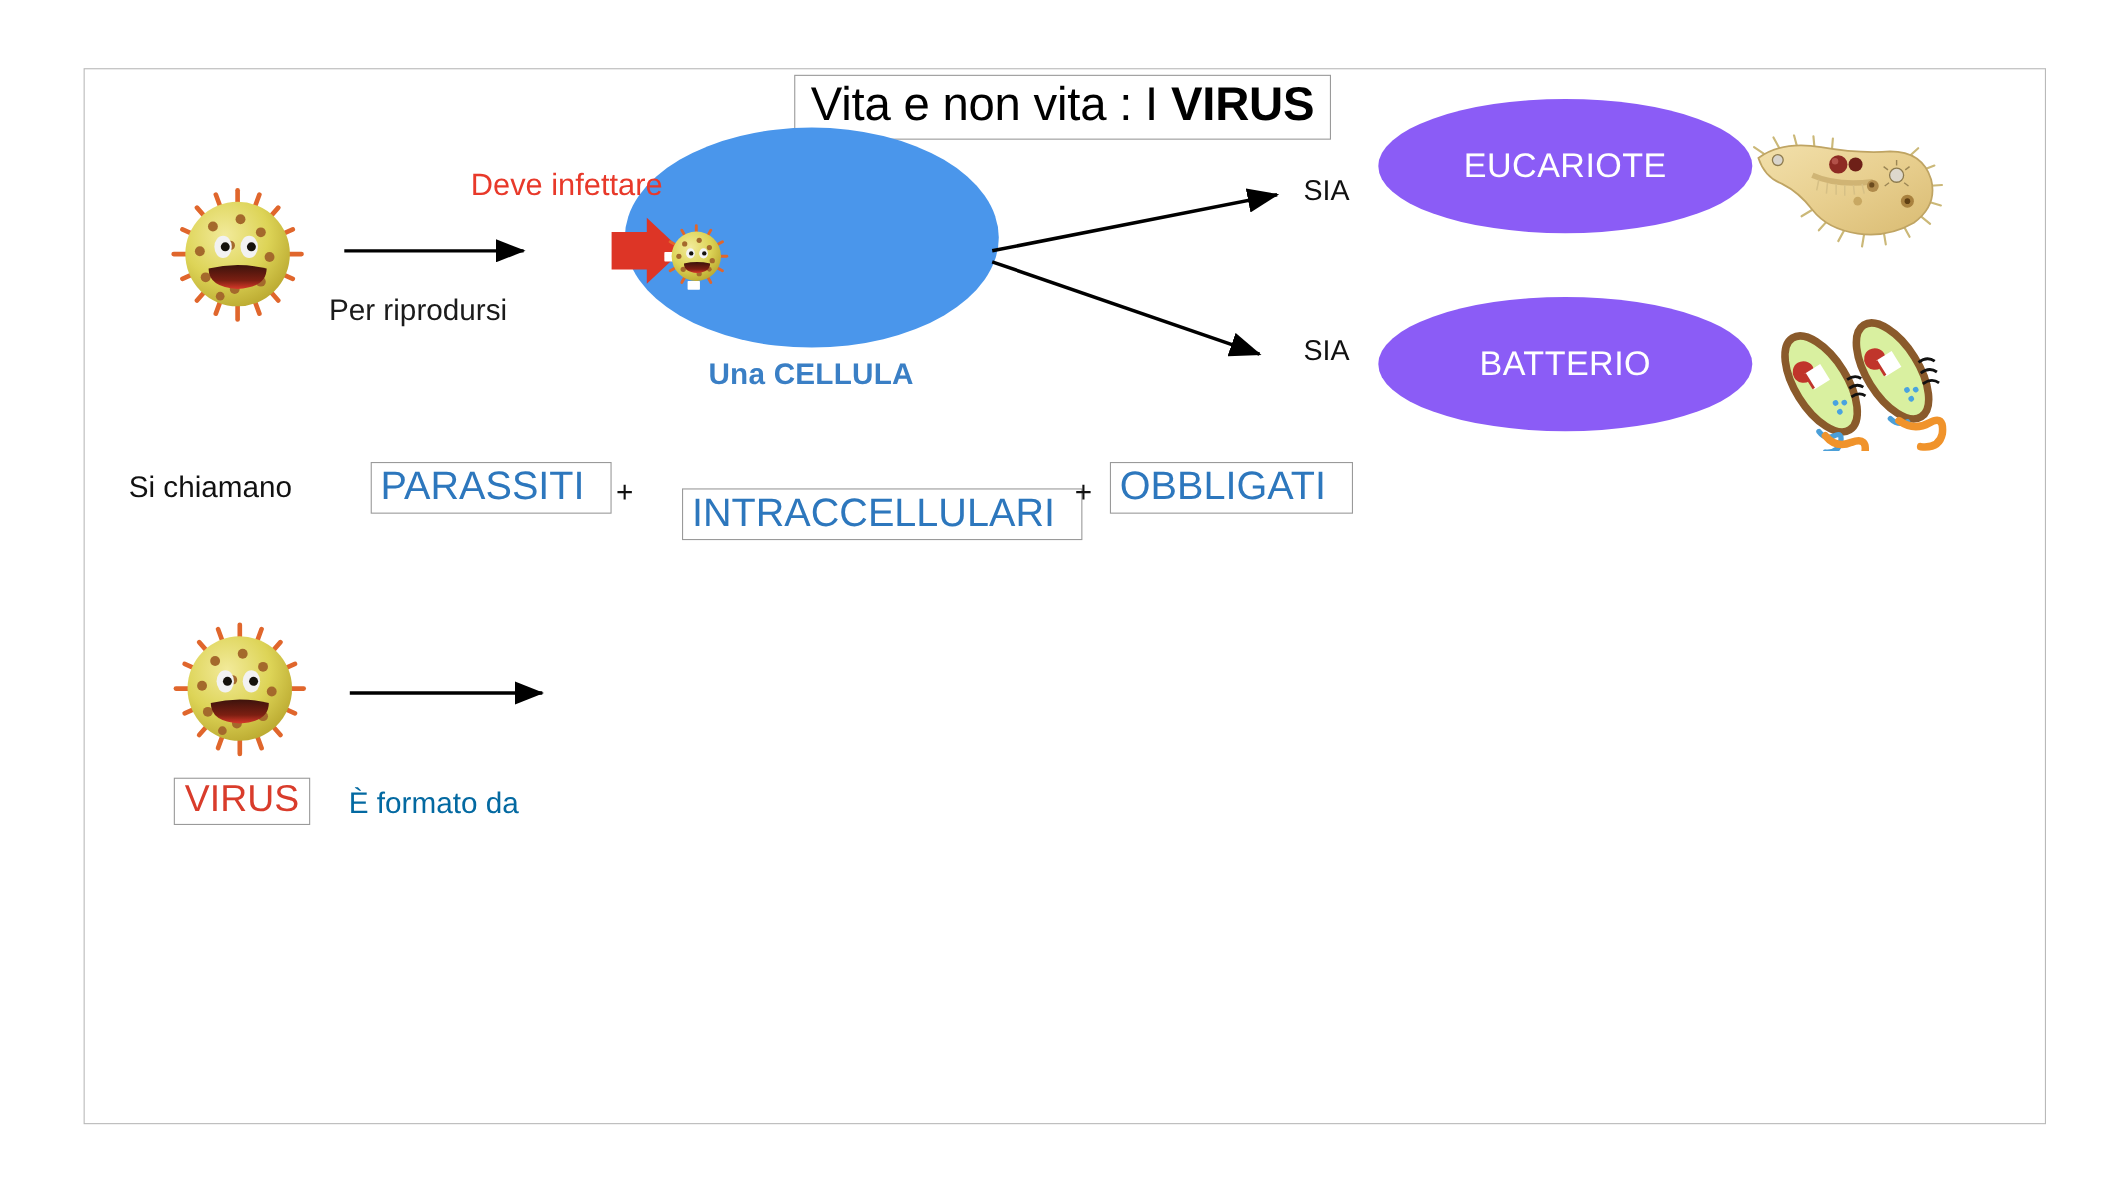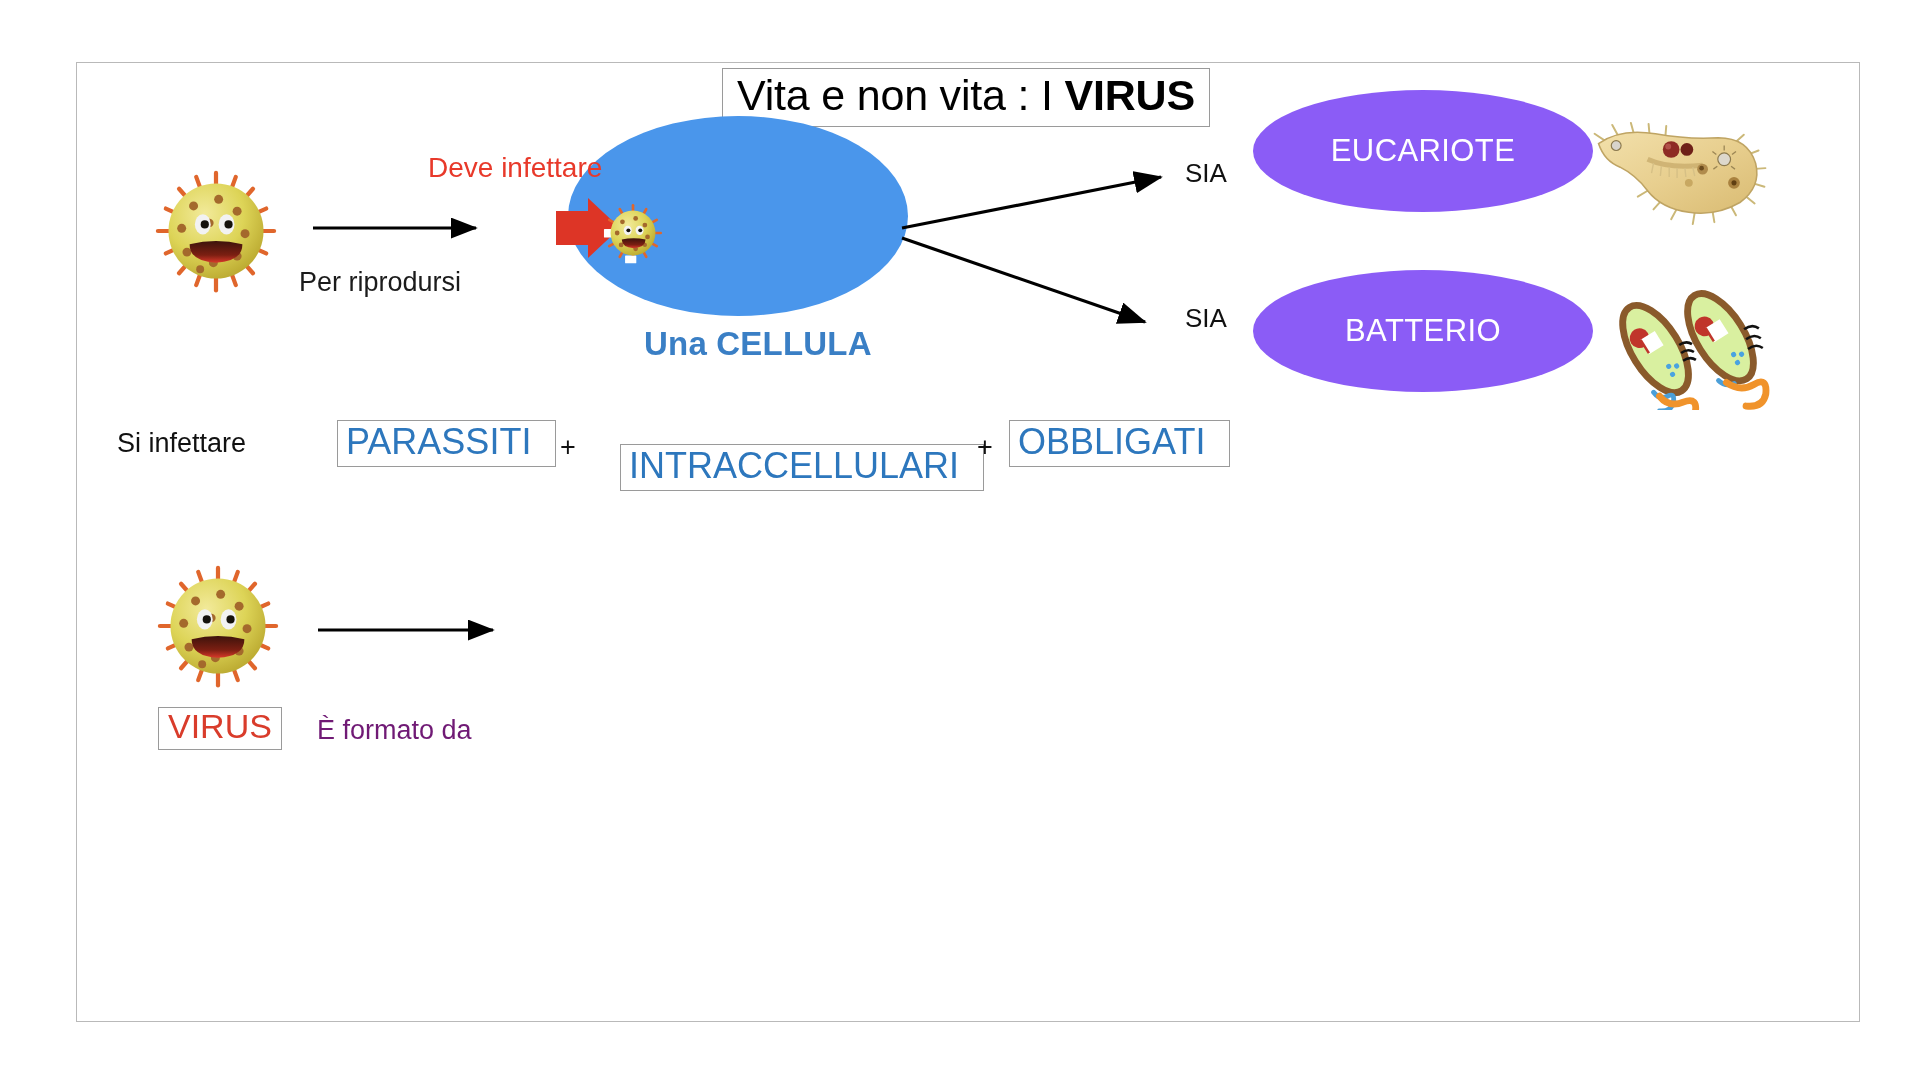--- a/index.html
+++ b/index.html
@@ -50,27 +50,27 @@
   .txt-deve {
     left: 428px; top: 152px;
     font-size: 28px; color: #e8392a;
   }
   .txt-per-riprodursi {
     left: 299px; top: 267px;
     font-size: 27px; color: #1b1b1b;
   }
   .txt-una-cellula {
     left: 644px; top: 325px;
-    font-size: 33px; color: #3a7fc5; font-weight: bold;
+    font-size: 27px; color: #3a7fc5; font-weight: bold;
     letter-spacing: 0.2px;
   }
   .txt-sia-1 { left: 1185px; top: 158px; font-size: 26px; color: #111111; }
   .txt-sia-2 { left: 1185px; top: 303px; font-size: 26px; color: #111111; }
   .txt-si-chiamano { left: 117px; top: 428px; font-size: 27px; color: #111111; }
-  .txt-e-formato { left: 317px; top: 715px; font-size: 27px; color: #701a75; }
+  .txt-e-formato { left: 317px; top: 715px; font-size: 27px; color: #0369a1; }
 
   
   .ellipse {
     position: absolute;
     background: #8b5cf6;
     border-radius: 50%;
     display: flex;
     align-items: center;
     justify-content: center;
     color: #ffffff;
@@ -397,21 +397,21 @@
   <path d="M124 92 q7 7 16 3" stroke="#4b9fd8" stroke-width="5" fill="none" stroke-linecap="round"></path>
   <path d="M132 94 q14 10 28 2 q14 -8 12 10 q-3 14 -20 12" stroke="#f0932b" stroke-width="7" fill="none" stroke-linecap="round"></path>
 </svg>
 
 <div class="abs txt-deve">Deve infettare</div>
 <div class="abs txt-per-riprodursi">Per riprodursi</div>
 <div class="abs txt-una-cellula">Una CELLULA</div>
 <div class="abs txt-sia-1">SIA</div>
 <div class="abs txt-sia-2">SIA</div>
 
-<div class="abs txt-si-chiamano">Si infettare</div>
+<div class="abs txt-si-chiamano">Si chiamano</div>
 <div class="chip chip-parassiti">PARASSITI</div>
 <div class="plus plus-1">+</div>
 <div class="chip chip-intraccellulari">INTRACCELLULARI</div>
 <div class="plus plus-2">+</div>
 <div class="chip chip-obbligati">OBBLIGATI</div>
 
 <div class="chip chip-virus">VIRUS</div>
 <div class="abs txt-e-formato">È formato da</div>
 
 </body></html>

